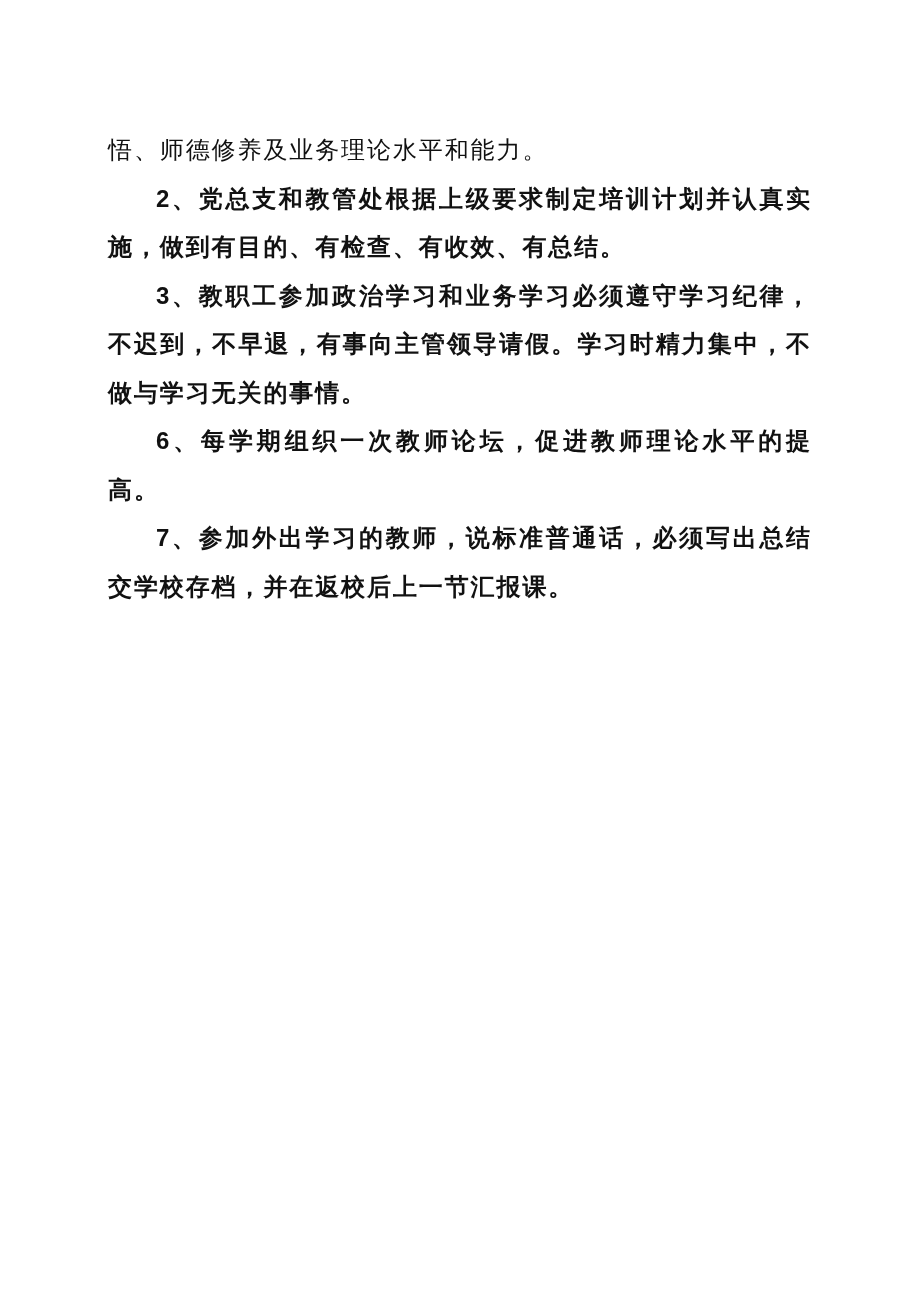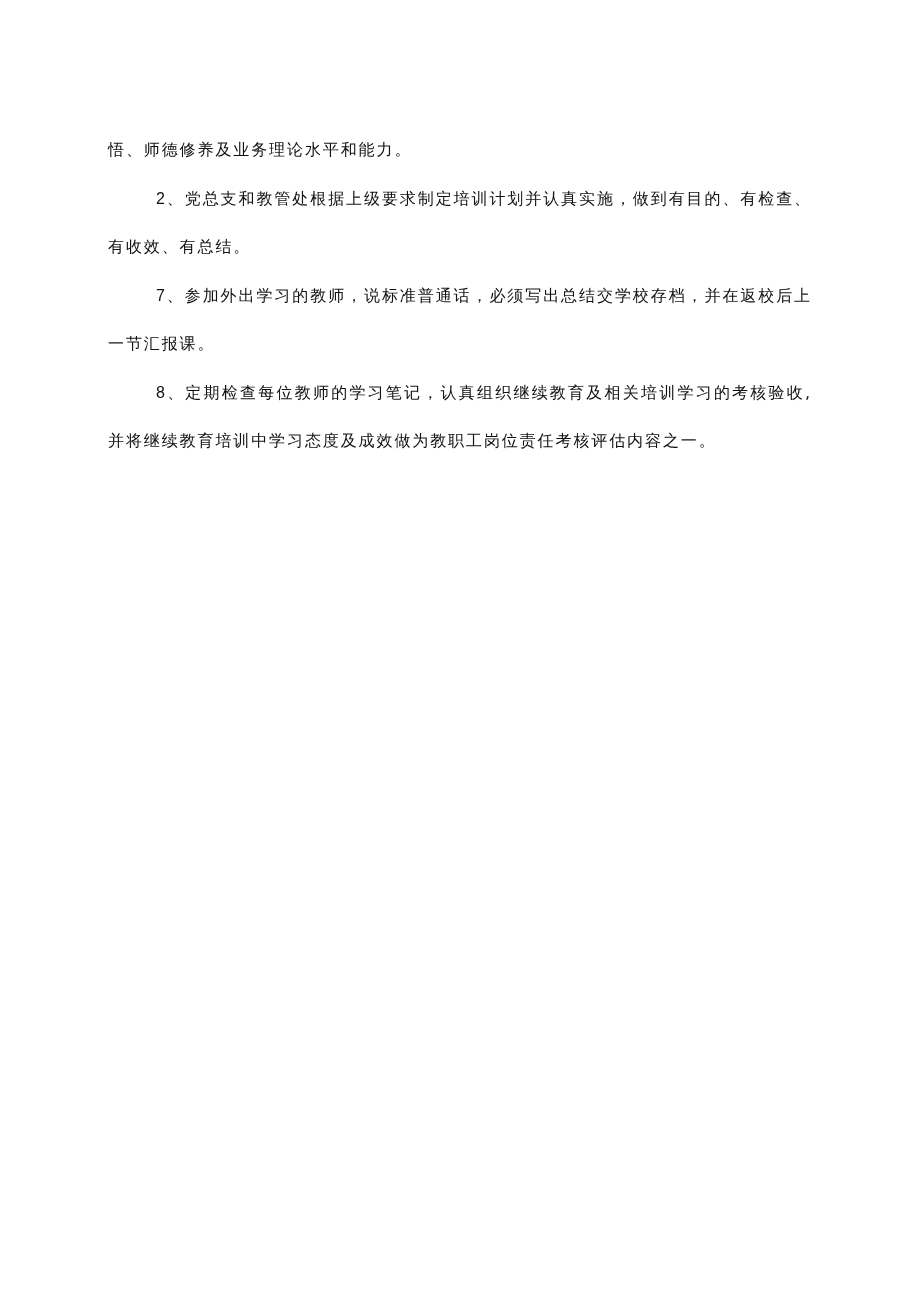--- a/index.html
+++ b/index.html
@@ -16,44 +16,48 @@
       color: #111111;
     }
     .page {
       position: absolute;
       left: 108px;
       top: 126px;
       width: 704px;
     }
     .para {
       margin: 0;
-      font-size: 16px;
+      font-size: 24px;
       line-height: 48.5px;
       letter-spacing: 1.9px;
       text-align: justify;
       text-align-last: left;
       white-space: normal;
       word-break: break-all;
     }
     .para.indent {
       text-indent: 48px;
+      font-weight: bold;
     }
     .num {
       font-family: "Liberation Sans", sans-serif;
     }
   </style>
 </head>
 <body>
 
 <div class="page">
   <p class="para">
     <span>悟、师德修养及业务理论水平和能力。</span>
   </p>
   <p class="para indent">
     <span class="num">2</span><span>、党总支和教管处根据上级要求制定培训计划并认真实施，做到有目的、有检查、有收效、有总结。</span>
   </p>
   <p class="para indent">
-    <span class="num">7</span><span>、参加外出学习的教师，说标准普通话，必须写出总结交学校存档，并在返校后上一节汇报课。</span>
+    <span class="num">3</span><span>、教职工参加政治学习和业务学习必须遵守学习纪律，不迟到，不早退，有事向主管领导请假。学习时精力集中，不做与学习无关的事情。</span>
   </p>
   <p class="para indent">
-    <span class="num">8</span><span>、定期检查每位教师的学习笔记，认真组织继续教育及相关培训学习的考核验收,并将继续教育培训中学习态度及成效做为教职工岗位责任考核评估内容之一。</span>
+    <span class="num">6</span><span>、每学期组织一次教师论坛，促进教师理论水平的提高。</span>
+  </p>
+  <p class="para indent">
+    <span class="num">7</span><span>、参加外出学习的教师，说标准普通话，必须写出总结交学校存档，并在返校后上一节汇报课。</span>
   </p>
 </div>
 
 </body></html>

